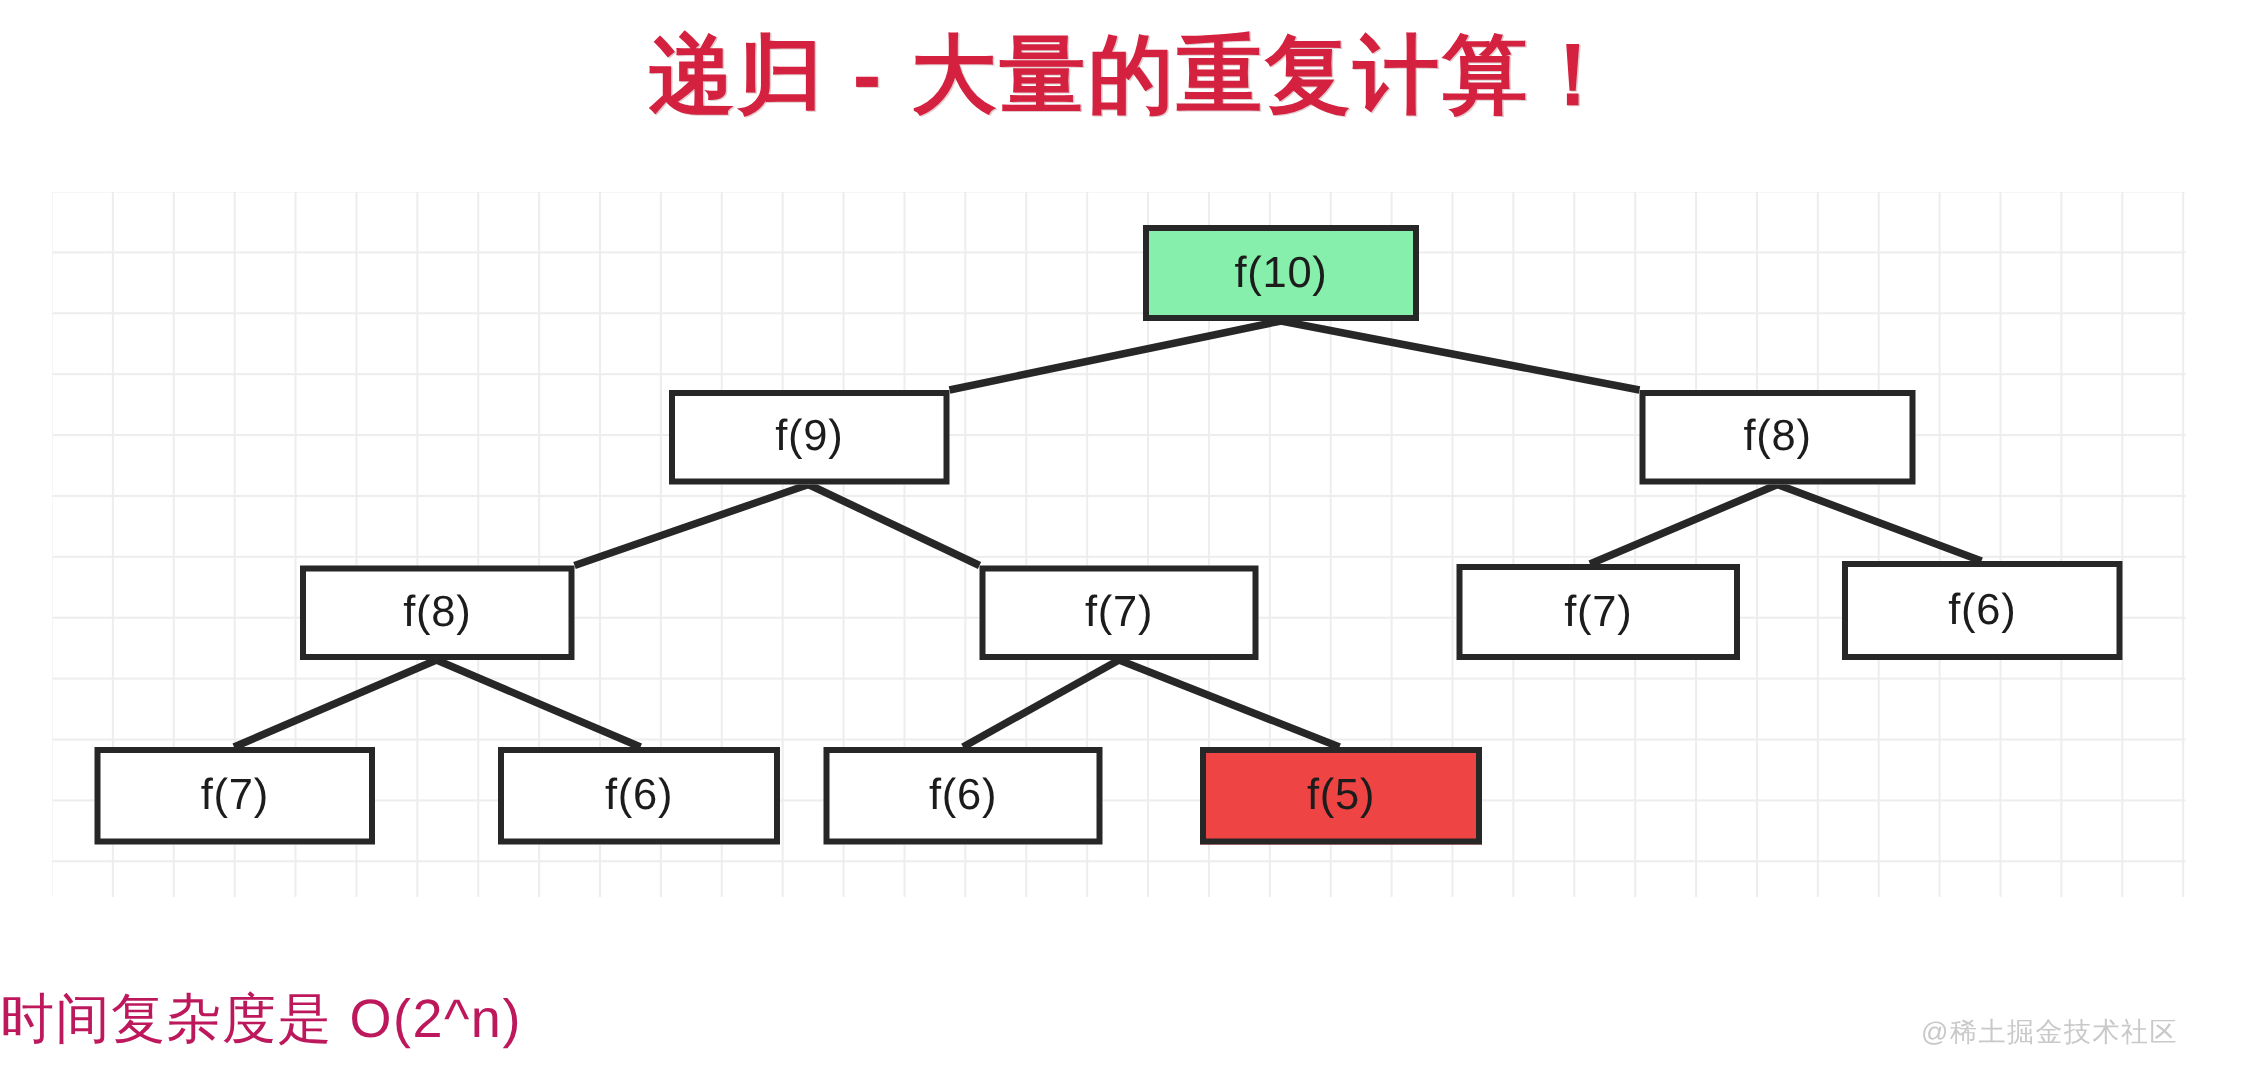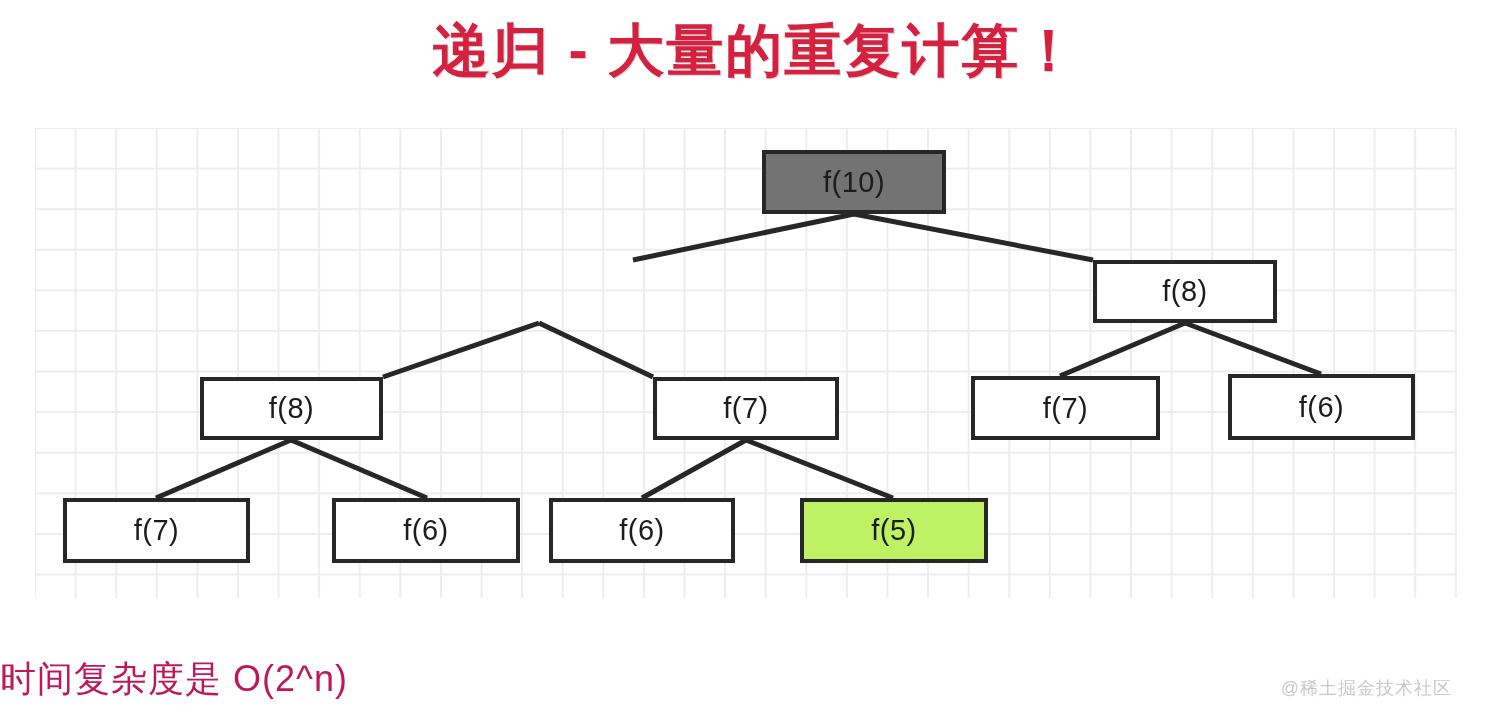--- a/index.html
+++ b/index.html
@@ -125,29 +125,30 @@
         <line x1="854" y1="214" x2="1093" y2="260" stroke="#272727" stroke-width="5"></line>
         <line x1="539" y1="323" x2="383" y2="377" stroke="#272727" stroke-width="5"></line>
         <line x1="539" y1="323" x2="653" y2="377" stroke="#272727" stroke-width="5"></line>
         <line x1="1185" y1="323" x2="1060" y2="376" stroke="#272727" stroke-width="5"></line>
         <line x1="1185" y1="323" x2="1321" y2="374" stroke="#272727" stroke-width="5"></line>
         <line x1="291" y1="440" x2="156" y2="498" stroke="#272727" stroke-width="5"></line>
         <line x1="291" y1="440" x2="427" y2="498" stroke="#272727" stroke-width="5"></line>
         <line x1="746" y1="440" x2="642" y2="498" stroke="#272727" stroke-width="5"></line>
         <line x1="746" y1="440" x2="893" y2="498" stroke="#272727" stroke-width="5"></line>
       </svg>
-  <div class="node" style="left: 762px; top: 150px; width: 184px; height: 64px; border-color: rgb(39, 39, 39); background: #737373; color: rgb(28, 28, 28); border-width: 4px;">f(10)</div>
+  <div class="node" style="left: 762px; top: 150px; width: 184px; height: 64px; border-color: rgb(39, 39, 39); background: #86efac; color: rgb(28, 28, 28); border-width: 4px;">f(10)</div>
+      <div class="node" style="left: 446px; top: 260px; width: 187px; height: 63px; border-color: rgb(39, 39, 39); background: rgb(255, 255, 255); color: rgb(28, 28, 28); border-width: 4px;">f(9)</div>
       <div class="node" style="left: 1093px; top: 260px; width: 184px; height: 63px; border-color: rgb(39, 39, 39); background: rgb(255, 255, 255); color: rgb(28, 28, 28); border-width: 4px;">f(8)</div>
       <div class="node" style="left: 200px; top: 377px; width: 183px; height: 63px; border-color: rgb(39, 39, 39); background: rgb(255, 255, 255); color: rgb(28, 28, 28); border-width: 4px;">f(8)</div>
       <div class="node" style="left: 653px; top: 377px; width: 186px; height: 63px; border-color: rgb(39, 39, 39); background: rgb(255, 255, 255); color: rgb(28, 28, 28); border-width: 4px;">f(7)</div>
       <div class="node" style="left: 971px; top: 376px; width: 189px; height: 64px; border-color: rgb(39, 39, 39); background: rgb(255, 255, 255); color: rgb(28, 28, 28); border-width: 4px;">f(7)</div>
       <div class="node" style="left: 1228px; top: 374px; width: 187px; height: 66px; border-color: rgb(39, 39, 39); background: rgb(255, 255, 255); color: rgb(28, 28, 28); border-width: 4px;">f(6)</div>
       <div class="node" style="left: 63px; top: 498px; width: 187px; height: 65px; border-color: rgb(39, 39, 39); background: rgb(255, 255, 255); color: rgb(28, 28, 28); border-width: 4px;">f(7)</div>
       <div class="node" style="left: 332px; top: 498px; width: 188px; height: 65px; border-color: rgb(39, 39, 39); background: rgb(255, 255, 255); color: rgb(28, 28, 28); border-width: 4px;">f(6)</div>
       <div class="node" style="left: 549px; top: 498px; width: 186px; height: 65px; border-color: rgb(39, 39, 39); background: rgb(255, 255, 255); color: rgb(28, 28, 28); border-width: 4px;">f(6)</div>
-      <div class="node" style="left: 800px; top: 498px; width: 188px; height: 65px; border-color: rgb(39, 39, 39); background: #bef264; color: rgb(28, 28, 28); border-width: 4px;">f(5)</div>
+      <div class="node" style="left: 800px; top: 498px; width: 188px; height: 65px; border-color: rgb(39, 39, 39); background: #ef4444; color: rgb(28, 28, 28); border-width: 4px;">f(5)</div>
     </div>
 
   <div id="caption">时间复杂度是 O(2^n)</div>
 
   <div id="watermark">@稀土掘金技术社区</div>
 
 </div>
 
 </body></html>

